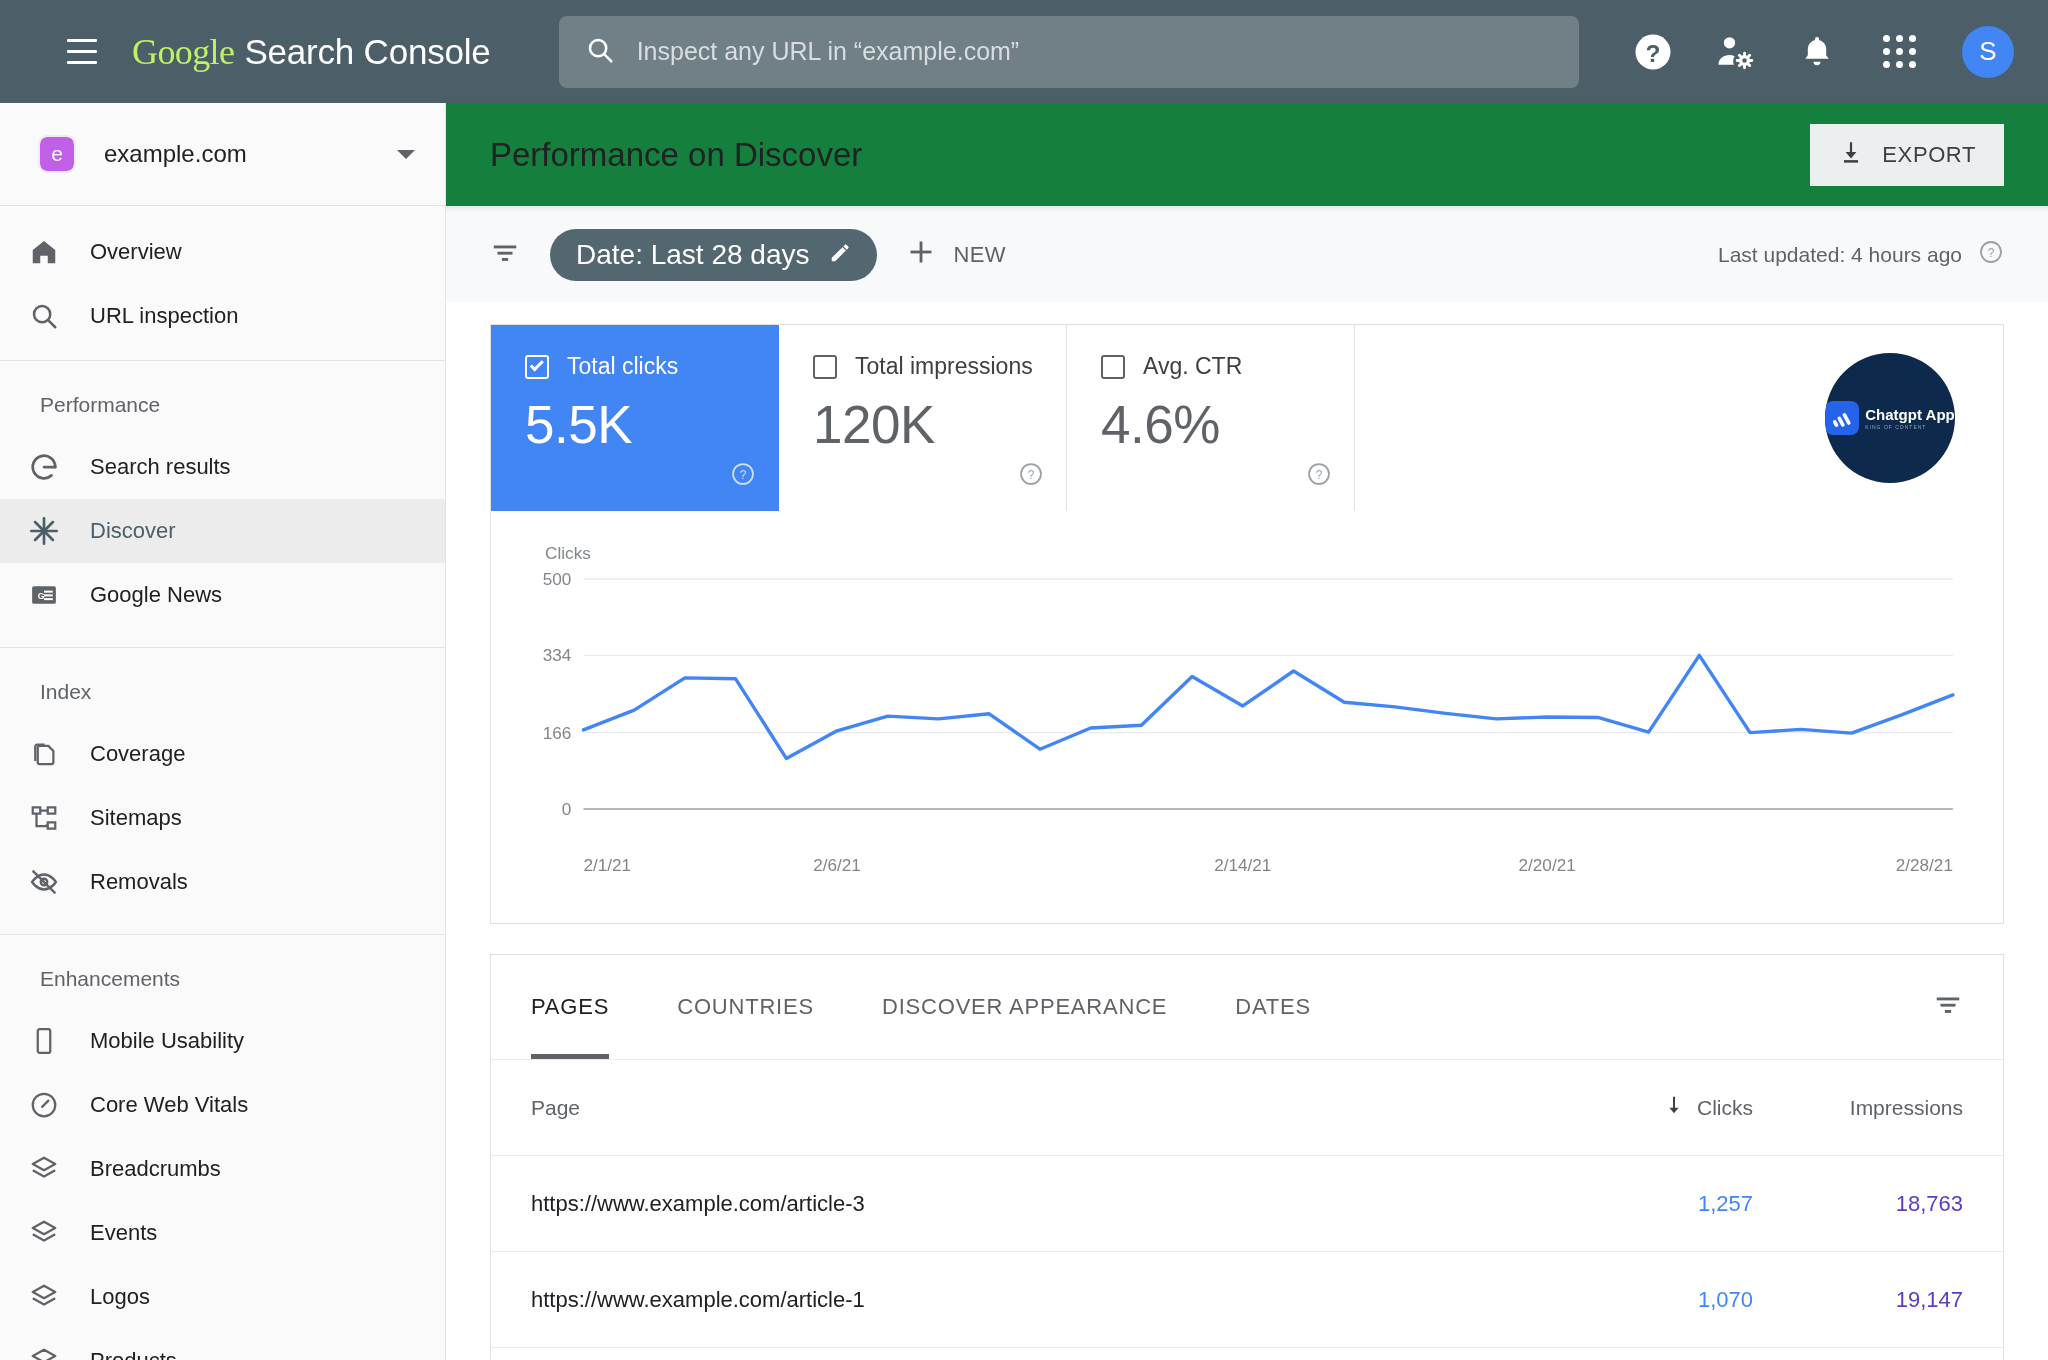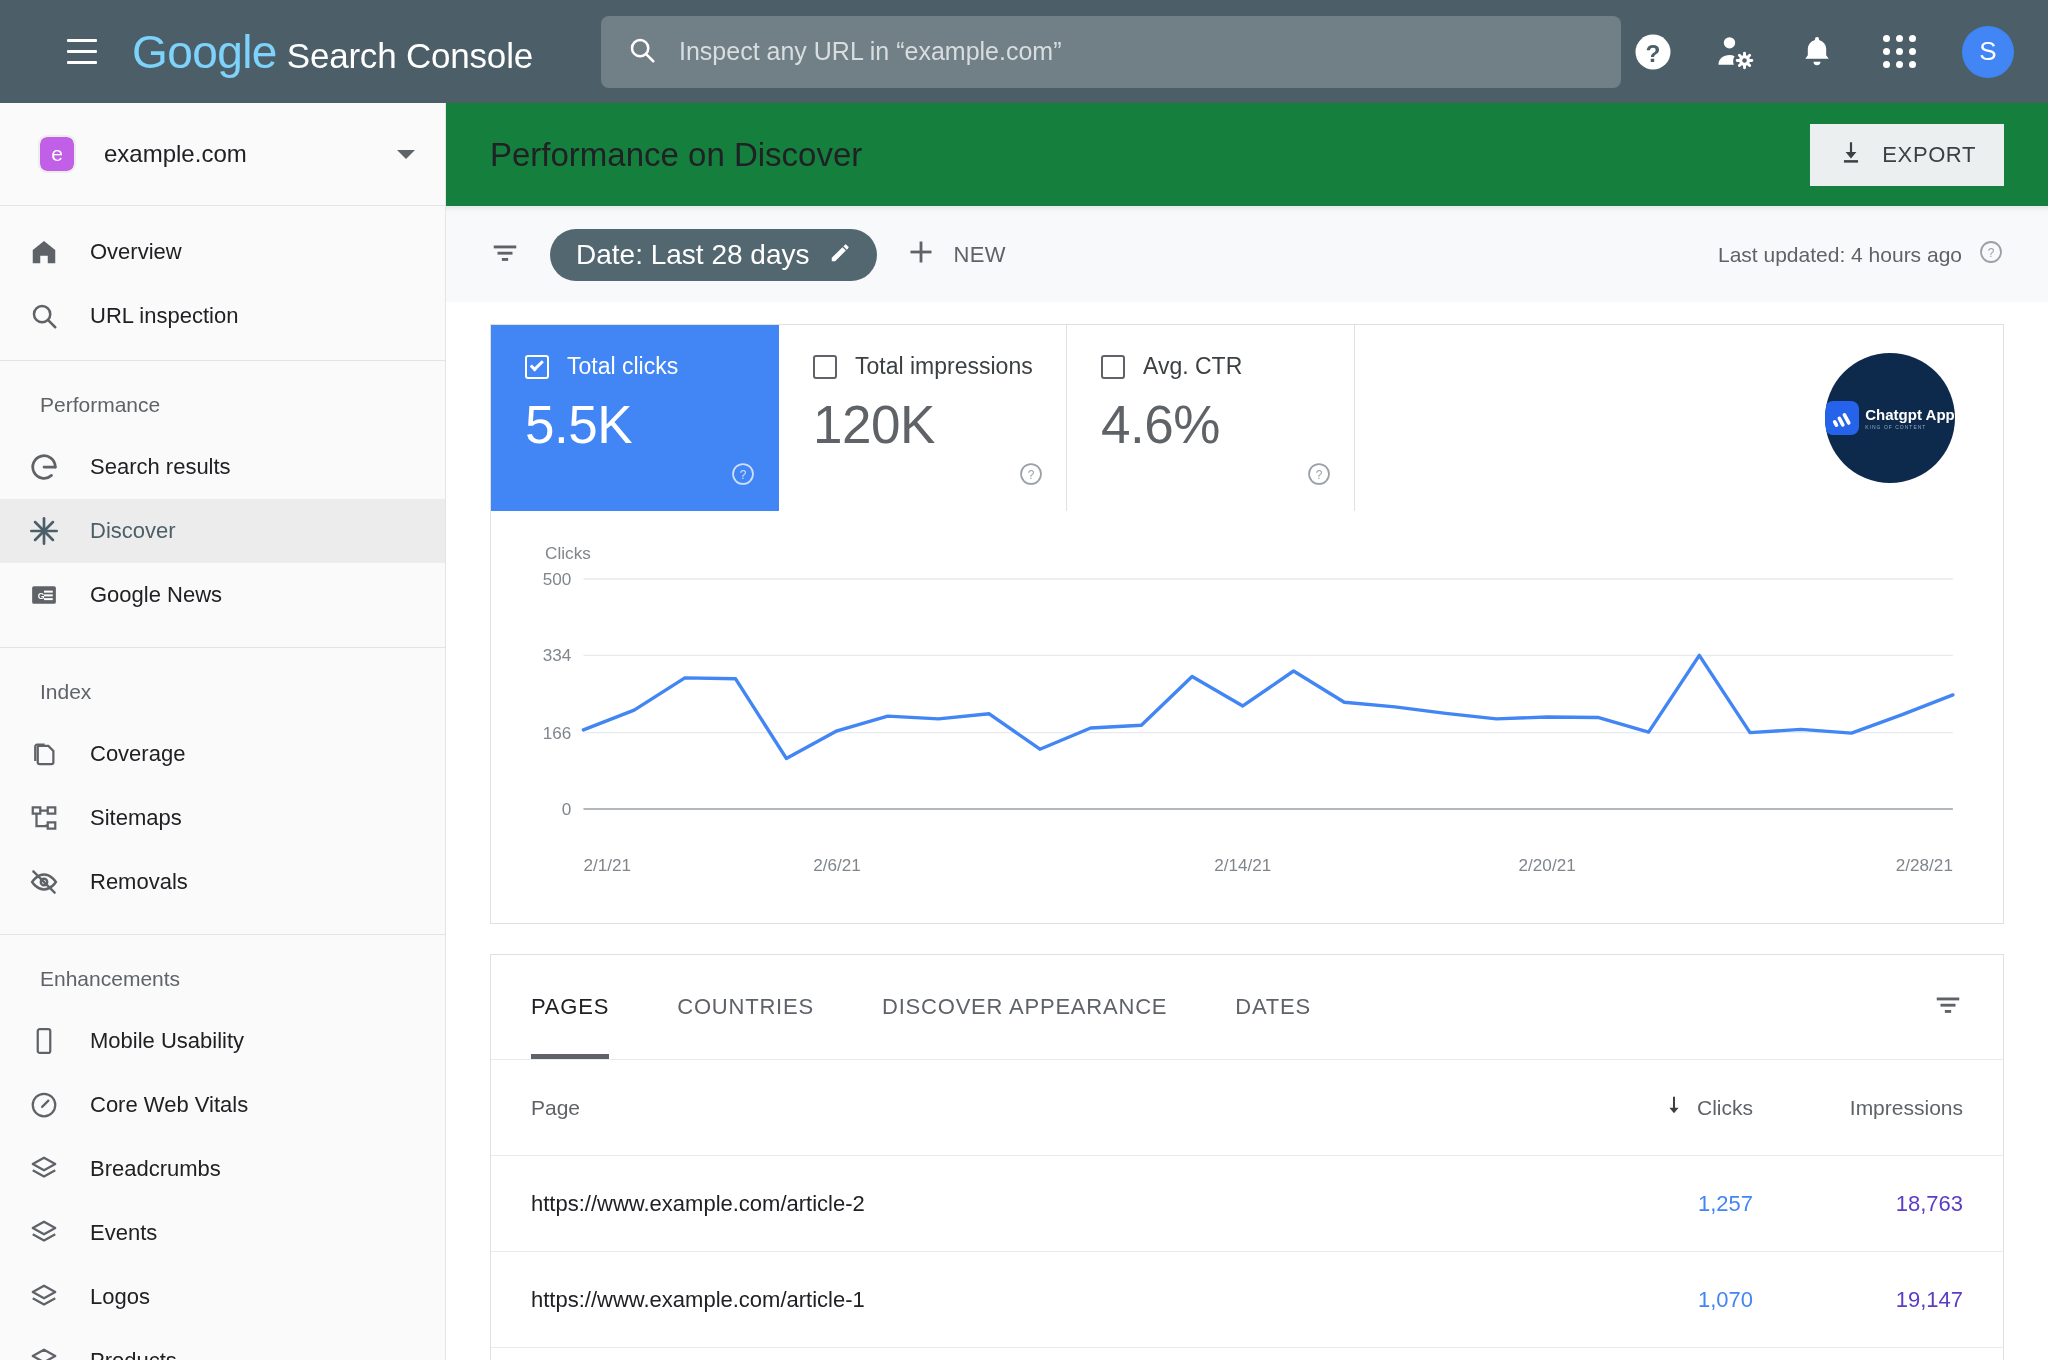--- a/index.html
+++ b/index.html
@@ -16,22 +16,22 @@
     display: flex; align-items: center; padding: 0 28px; gap: 0;
   }
   .hamburger {
     width: 56px; height: 56px; margin-left: 26px; margin-right: 22px;
     display: flex; flex-direction: column; justify-content: center;
     align-items: center; gap: 8px; cursor: pointer;
   }
   .hamburger span { display:block; width: 30px; height: 3px; background: #fff; border-radius: 1px; }
   .brand { display: flex; align-items: baseline; gap: 10px; white-space: nowrap; }
   .brand-google {
-    font-size: 46px; color: #7dd3fc; letter-spacing: -0.6px;
-    font-family: Liberation Sans, sans-serif; font-weight: 400;
+    font-size: 36px; color: #bef264; letter-spacing: -0.6px;
+    font-family: Liberation Serif, serif; font-weight: 400;
   }
   .brand-rest { font-size: 35px; color: #fff; font-weight: 300; letter-spacing: -0.2px; }
 
   .searchwrap {
     margin-left: 68px; width: 1020px; height: 72px;
     background: #718087; border-radius: 8px;
     display: flex; align-items: center; padding: 0 26px; gap: 22px;
   }
   .search-input {
     flex: 1; background: transparent; border: 0; outline: none;
@@ -560,21 +560,21 @@
                 <rect x="10.9" y="3" width="2.2" height="14"></rect>
                   <path d="M12 21l-5-6h10z"></path>
                 </svg>
             </span>
             <span>Clicks</span>
           </div>
           <div class="th num">Impressions</div>
         </div>
 
         <div class="trow">
-          <div class="td page">https://www.example.com/article-2</div>
+          <div class="td page">https://www.example.com/article-3</div>
           <div class="td clicks">1,257</div>
           <div class="td imps">18,763</div>
         </div>
         <div class="trow">
           <div class="td page">https://www.example.com/article-1</div>
           <div class="td clicks">1,070</div>
           <div class="td imps">19,147</div>
         </div>
         <div class="trow">
           

